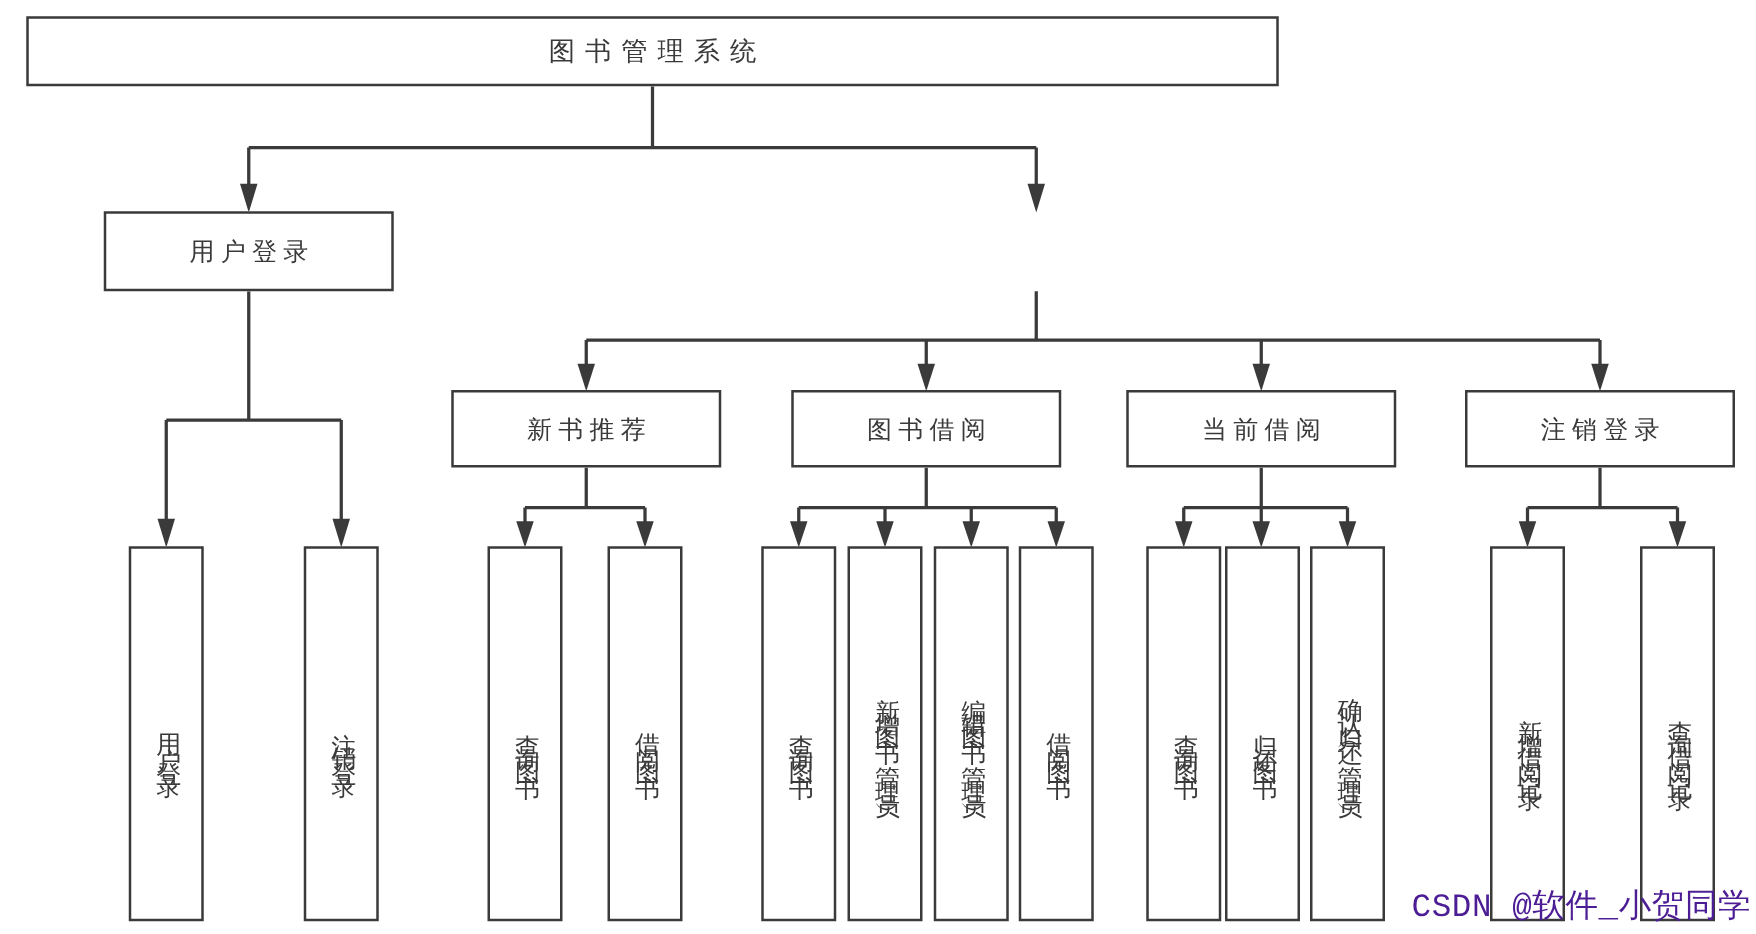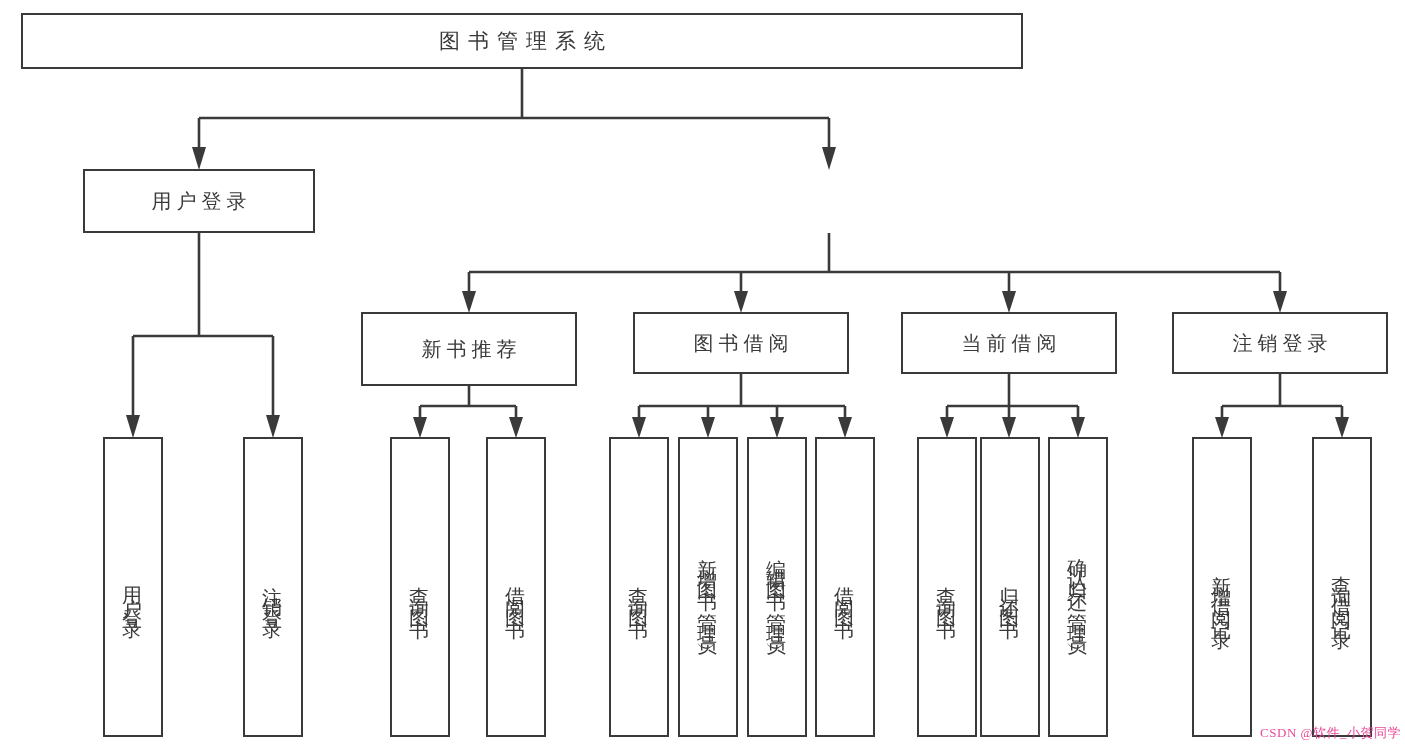--- a/index.html
+++ b/index.html
@@ -1,36 +1,36 @@
 <!DOCTYPE html>
 <html><head>
 <meta charset="utf-8">
 <style>
   html,body{margin:0;padding:0;background:#ffffff;}
   .canvas{
     position:relative;width:1405px;height:747px;background:#ffffff;overflow:hidden;
-    font-family:Liberation Serif, serif;color:#3a3a3a;
+    font-family:Liberation Mono, monospace;color:#3a3a3a;
   }
   .connectors{position:absolute;left:0;top:0;}
   .node{
     position:absolute;box-sizing:border-box;background:#ffffff;
     border:2.5px solid #3a3a3a;
     display:flex;align-items:center;justify-content:center;
   }
   .hlabel{
     font-size:20px;letter-spacing:5px;margin-left:5px;white-space:nowrap;
   }
   .title .hlabel{font-size:21px;letter-spacing:8px;margin-left:8px;}
   .vtext{
     writing-mode:vertical-rl;text-orientation:mixed;
     font-size:20px;letter-spacing:11px;margin-top:11px;white-space:nowrap;
   }
   .watermark{
     position:absolute;right:4px;bottom:5px;z-index:5;
-    font-size:13px;color:#ec4899;letter-spacing:0.5px;white-space:nowrap;
+    font-size:26px;color:#4c1d95;letter-spacing:0.5px;white-space:nowrap;
   }
 </style>
 </head>
 <body>
 
 <div class="canvas">
 
   <svg class="connectors" width="1405" height="747" viewBox="0 0 1405 747" fill="none" stroke="#3a3a3a" stroke-width="2.6">
 
     <g>
@@ -82,21 +82,21 @@
   </svg>
 
   <div class="node title" style="left:21px;top:13px;width:1002px;height:56px">
     <span class="hlabel">图书管理系统</span>
   </div>
 
   <div class="node" style="left:83px;top:169px;width:232px;height:64px">
     <span class="hlabel">用户登录</span>
   </div>
 
-  <div class="node" style="left:361px;top:312px;width:216px;height:74px">
+  <div class="node" style="left:361px;top:312px;width:216px;height:62px">
     <span class="hlabel">新书推荐</span>
   </div>
   <div class="node" style="left:901px;top:312px;width:216px;height:62px">
     <span class="hlabel">当前借阅</span>
   </div>
   <div class="node" style="left:633px;top:312px;width:216px;height:62px">
     <span class="hlabel">图书借阅</span>
   </div>
   <div class="node" style="left:1172px;top:312px;width:216px;height:62px">
     <span class="hlabel">注销登录</span>

